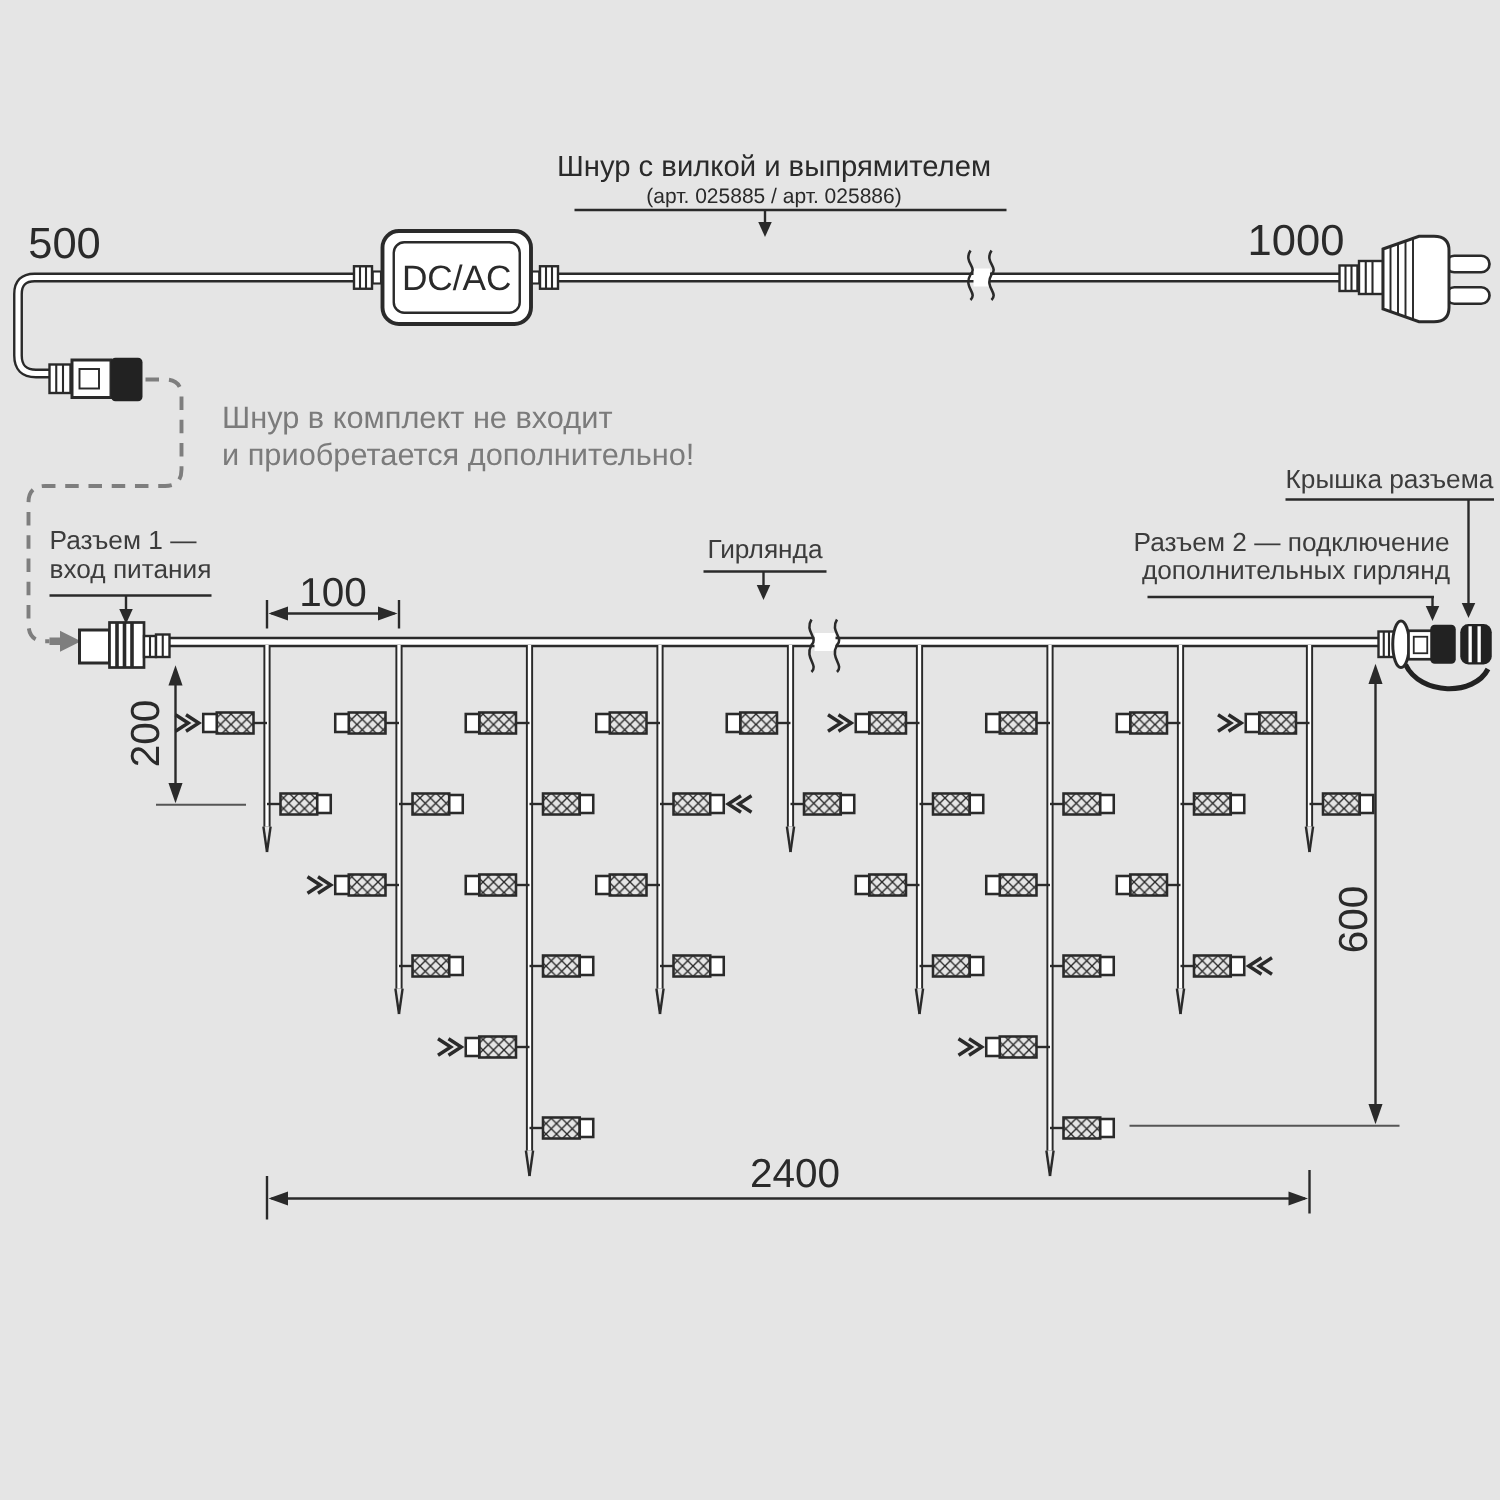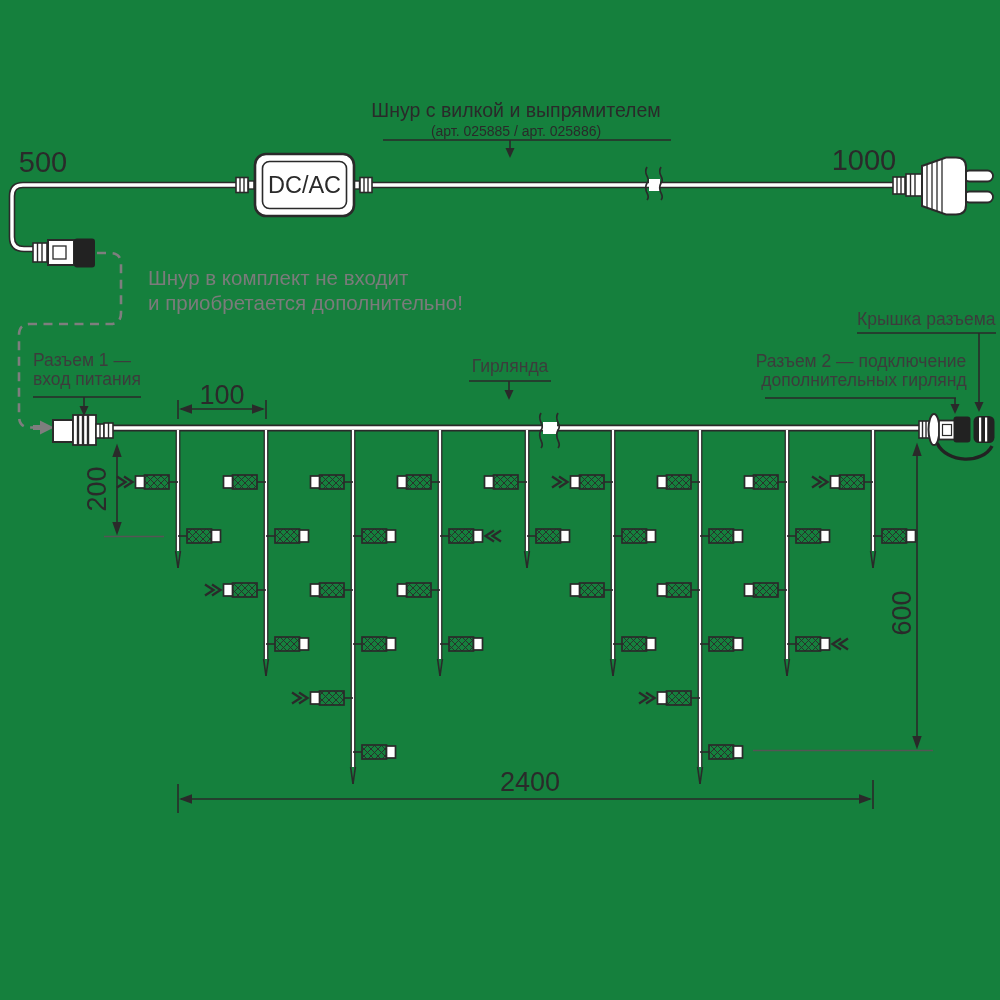--- a/index.html
+++ b/index.html
@@ -1,16 +1,16 @@
 <!DOCTYPE html>
 <html><head>
 <meta charset="utf-8">
 <style>
   html,body{margin:0;padding:0;background:#fff;}
-  .stage{position:relative;width:1000px;height:1000px;background:#15803d;overflow:hidden;
+  .stage{position:relative;width:1000px;height:1000px;background:#e5e5e5;overflow:hidden;
          font-family:"Liberation Sans",sans-serif;}
   svg{position:absolute;left:0;top:0;}
   text{font-family:"Liberation Sans",sans-serif;fill:#2a2a2a;}
   .t-title{font-size:19.5px;}
   .t-sub{font-size:14px;}
   .t-note{font-size:20.5px;fill:#7b7b7b;}
   .t-label{font-size:17.5px;fill:#3c3c3c;}
   .t-num{font-size:29px;}
   .t-num2{font-size:27px;}
   .t-conv{font-size:23.5px;}

